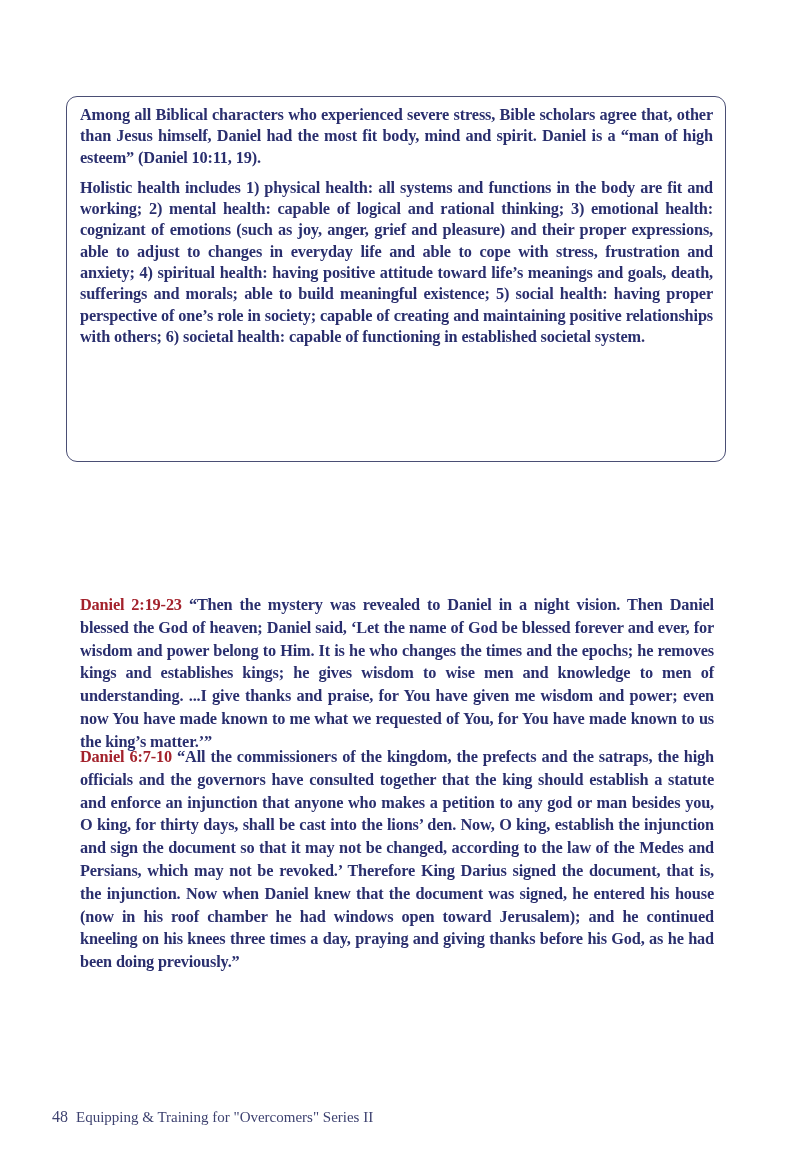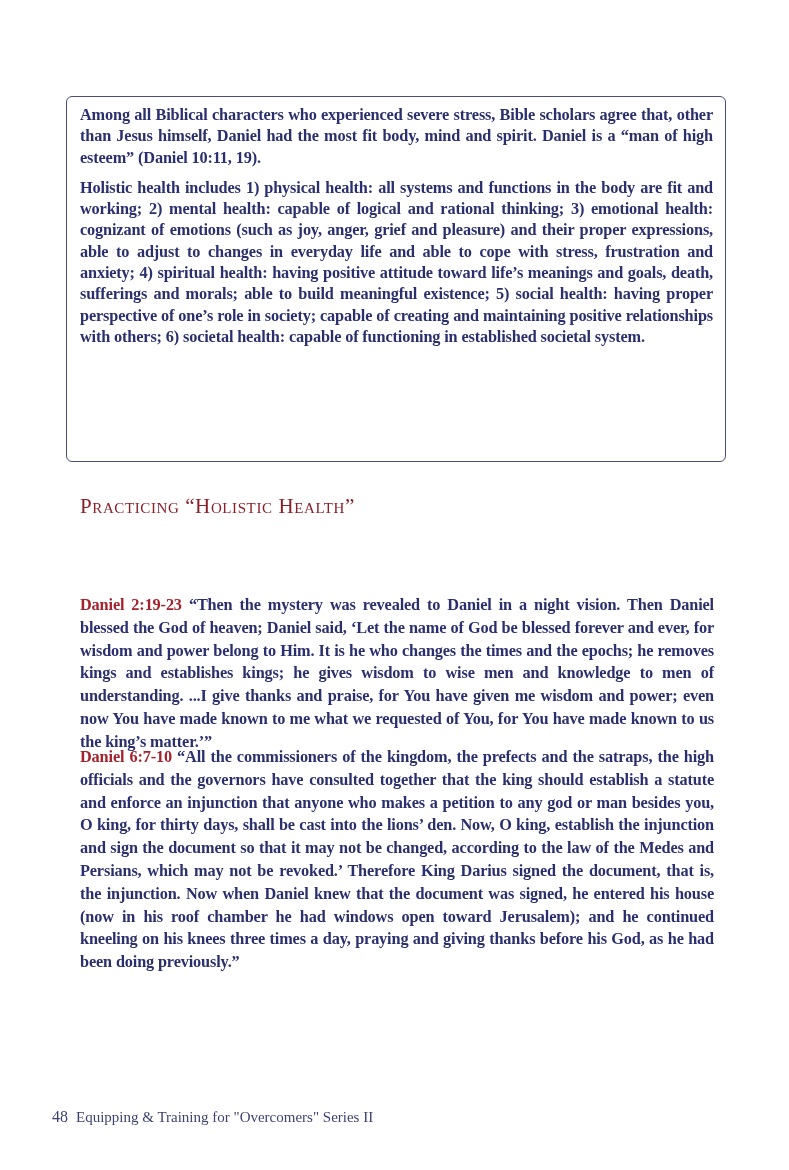--- a/index.html
+++ b/index.html
@@ -21,21 +21,21 @@
       height: 1170px;
     }
     .callout-box {
       position: absolute;
       left: 66px;
       top: 96px;
       width: 660px;
       height: 366px;
       box-sizing: border-box;
       border: 1.3px solid #4a4e74;
-      border-radius: 6px;
+      border-radius: 11px;
       padding: 7px 12px 0 13px;
     }
     .callout-box p {
       margin: 0 0 9px 0;
       color: #2a2f6e;
       font-weight: bold;
       font-size: 16.3px;
       line-height: 21.3px;
       text-align: justify;
       letter-spacing: -0.15px;
@@ -99,21 +99,20 @@
 </head>
 <body>
 
 <div class="page">
 
   <div class="callout-box">
     <p>Among all Biblical characters who experienced severe stress, Bible scholars agree that, other than Jesus himself, Daniel had the most fit body, mind and spirit.  Daniel is a “man of high esteem” (Daniel 10:11, 19).</p>
     <p>Holistic health includes 1) physical health: all systems and functions in the body are fit and working; 2) mental health: capable of logical and rational thinking; 3) emotional health: cognizant of emotions (such as joy, anger, grief and pleasure) and their proper expressions, able to adjust to changes in everyday life and able to cope with stress, frustration and anxiety; 4) spiritual health: having positive attitude toward life’s meanings and goals, death, sufferings and morals; able to build meaningful existence; 5) social health: having proper perspective of one’s role in society; capable of creating and maintaining positive relationships with others; 6) societal health: capable of functioning in established societal system.</p>
   </div>
 
-  <h2 class="section-heading">Practicing “Holistic Health”</h2>
 
 
   <div class="body-text" id="passage1">
     <p>
       <span class="ref">Daniel 2:19-23</span><span> “Then the mystery was revealed to Daniel in a night vision. Then Daniel blessed the God of heaven; Daniel said, ‘Let the name of God be blessed forever and ever, for wisdom and power belong to Him. It is he who changes the times and the epochs; he removes kings and establishes kings; he gives wisdom to wise men and knowledge to men of understanding. ...I give thanks and praise, for You have given me wisdom and power; even now You have made known to me what we requested of You, for You have made known to us the king’s matter.’”</span>
     </p>
   </div>
 
   <div class="body-text" id="passage2">
     <p>

